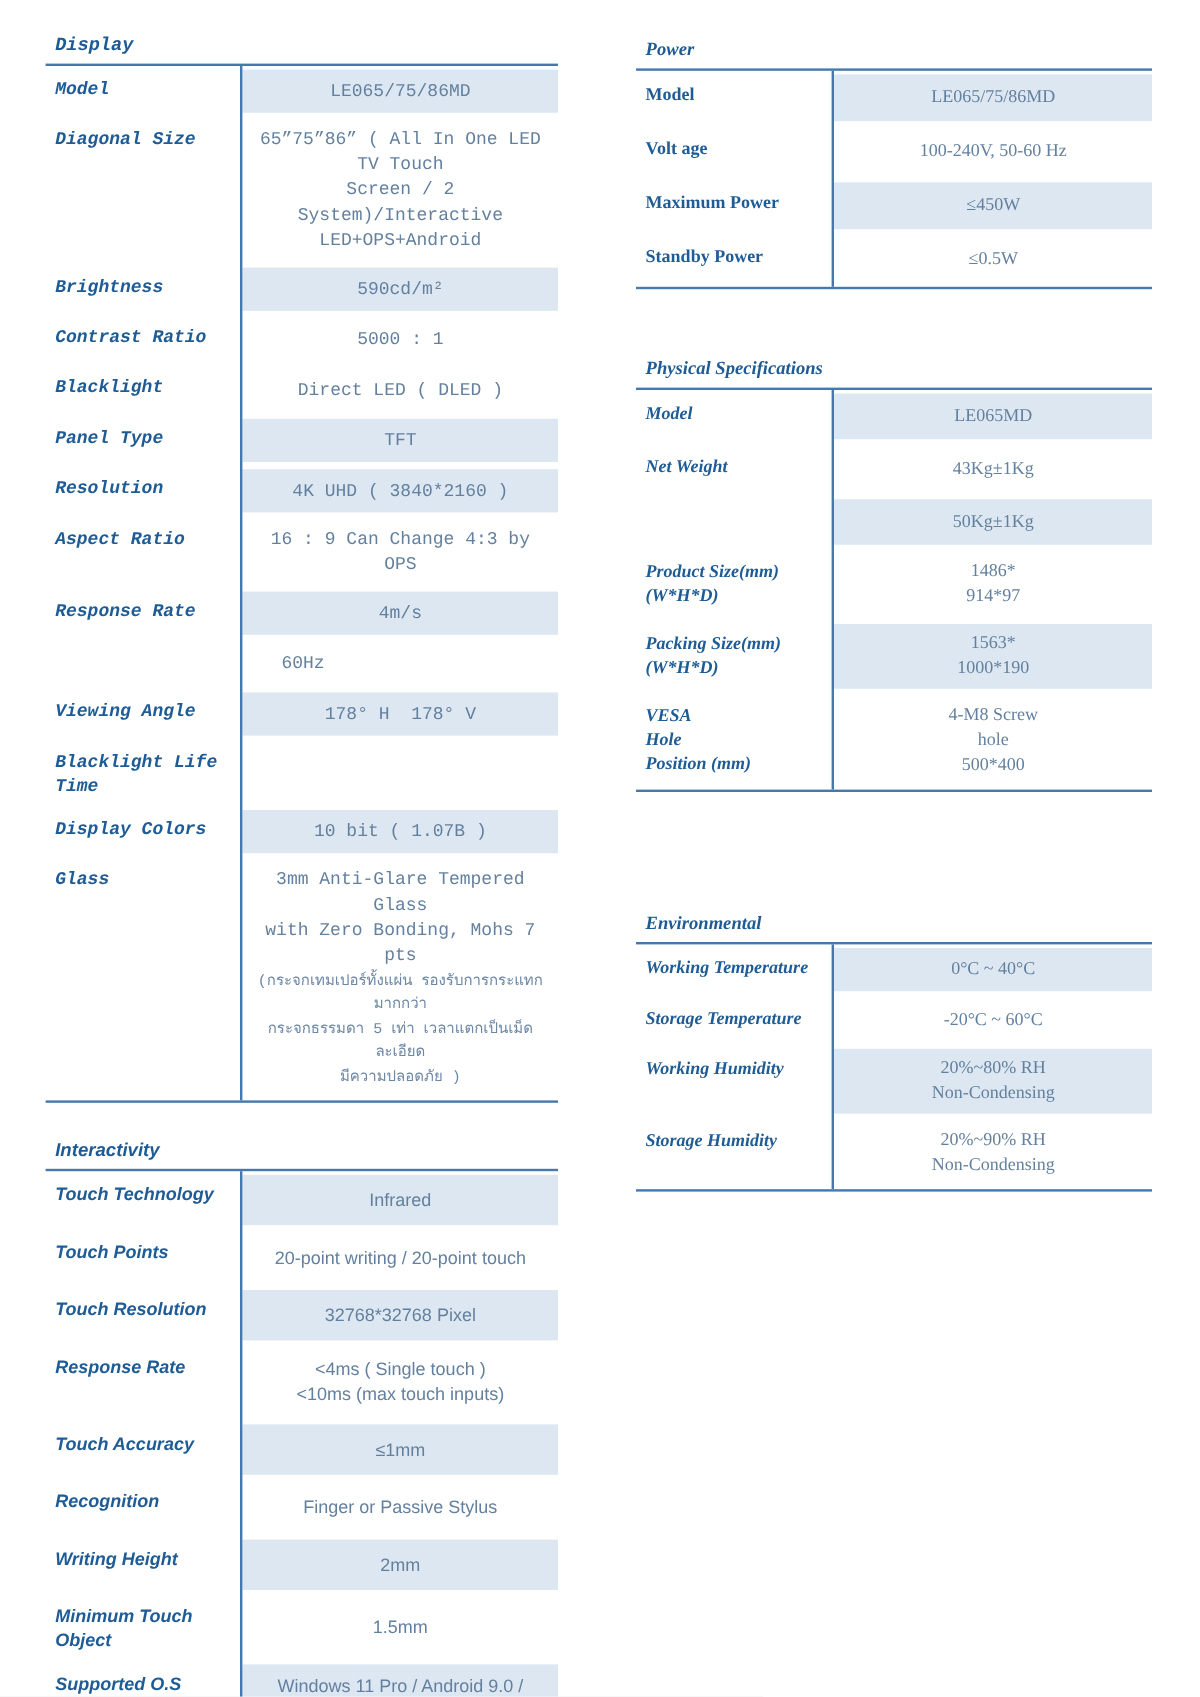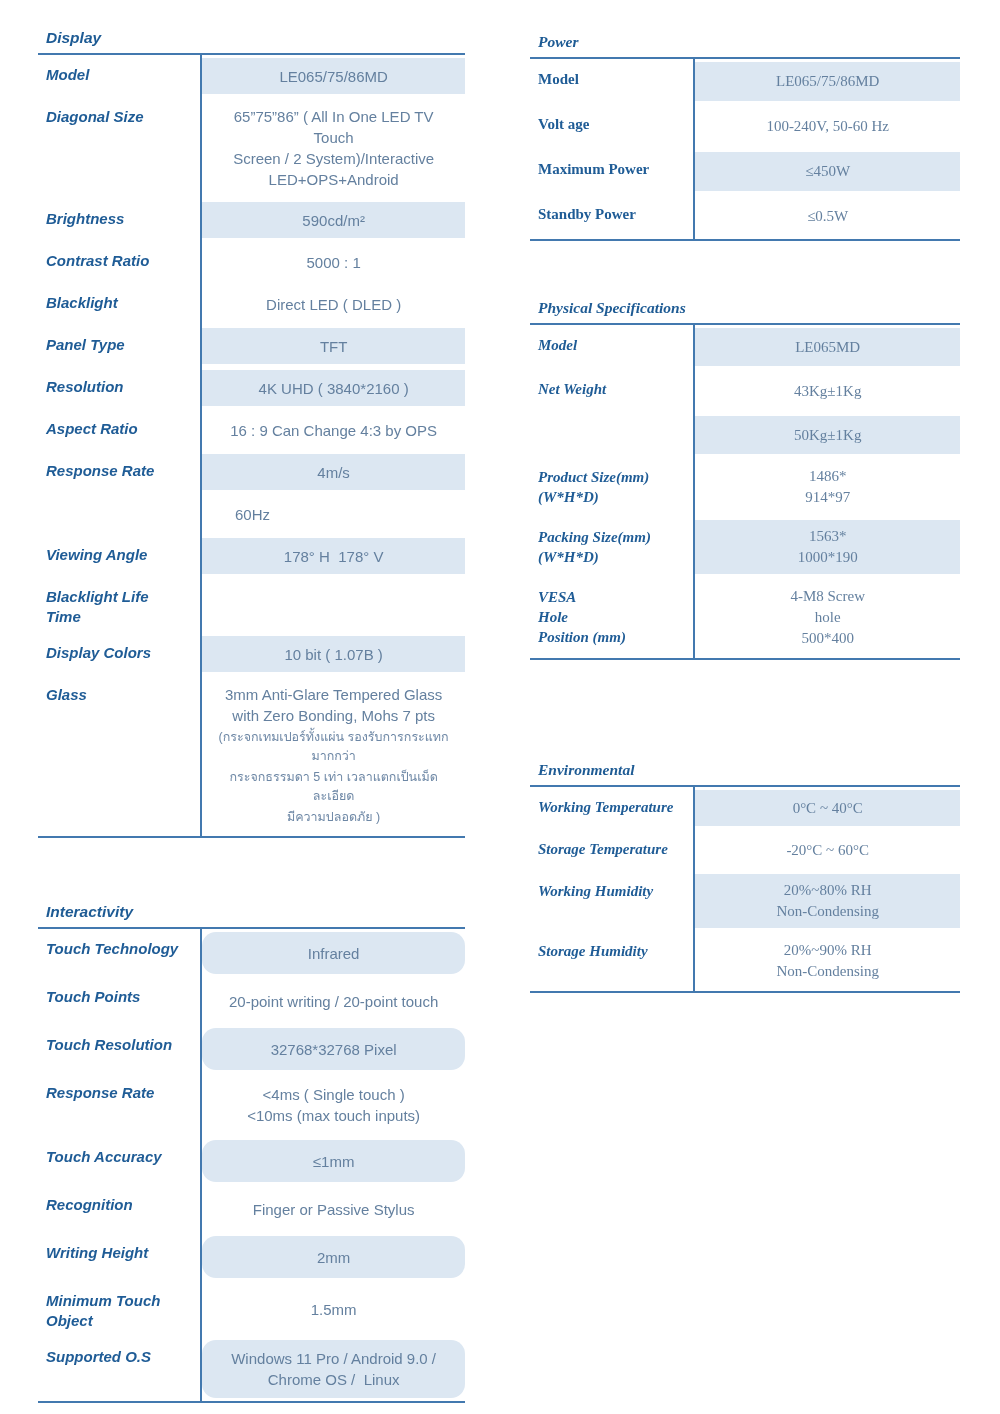--- a/index.html
+++ b/index.html
@@ -65,23 +65,23 @@
     color:var(--value);
     font-size:15px;
     line-height:21px;
   }
   .cell.value.shaded{background:var(--shade);}
   .line{white-space:pre-wrap;}
   .line.note{font-size:12.5px;line-height:19px;margin-top:2px;color:#6d87a5;}
 
   
   .section-display .row{min-height:42px;}
-  .section-display{margin-bottom:64px;}
+  .section-display{margin-bottom:30px;font-family:Liberation Mono, monospace;}
   .section-interactivity .row{min-height:48px;}
-  .section-interactivity .cell.value{padding:8px 12px;border-radius:14px;}
+  .section-interactivity .cell.value{padding:8px 12px;}
   .section-power .row{min-height:45px;}
   .section-power{margin-bottom:57px;}
   .section-physical .row{min-height:44px;}
   .section-physical{margin-bottom:100px;}
   .section-environmental .row{min-height:42px;}
 </style>
 </head>
 <body>
 
 <div class="page">

